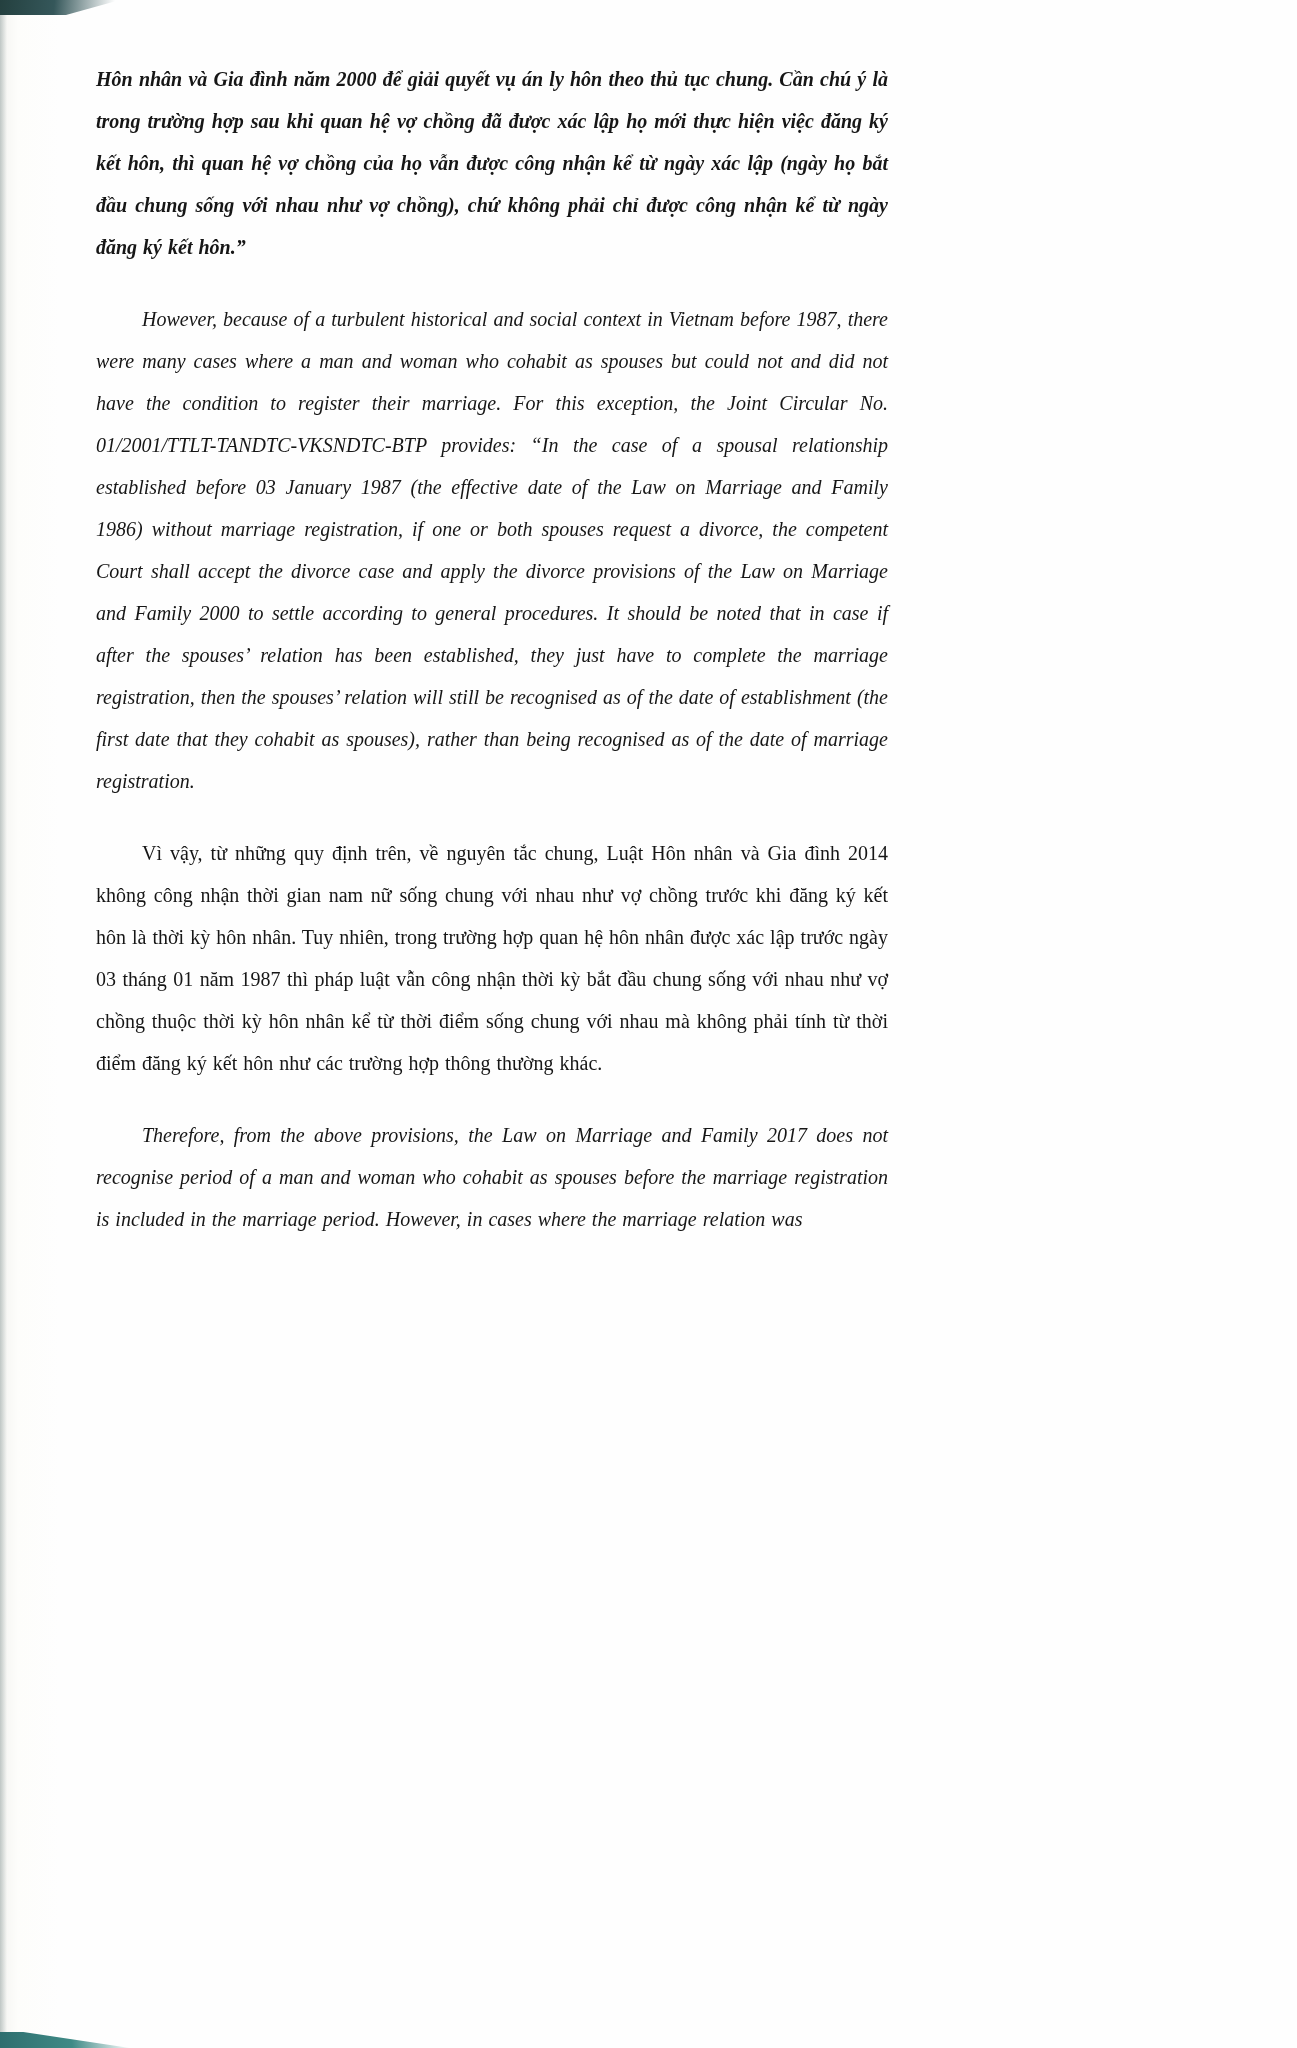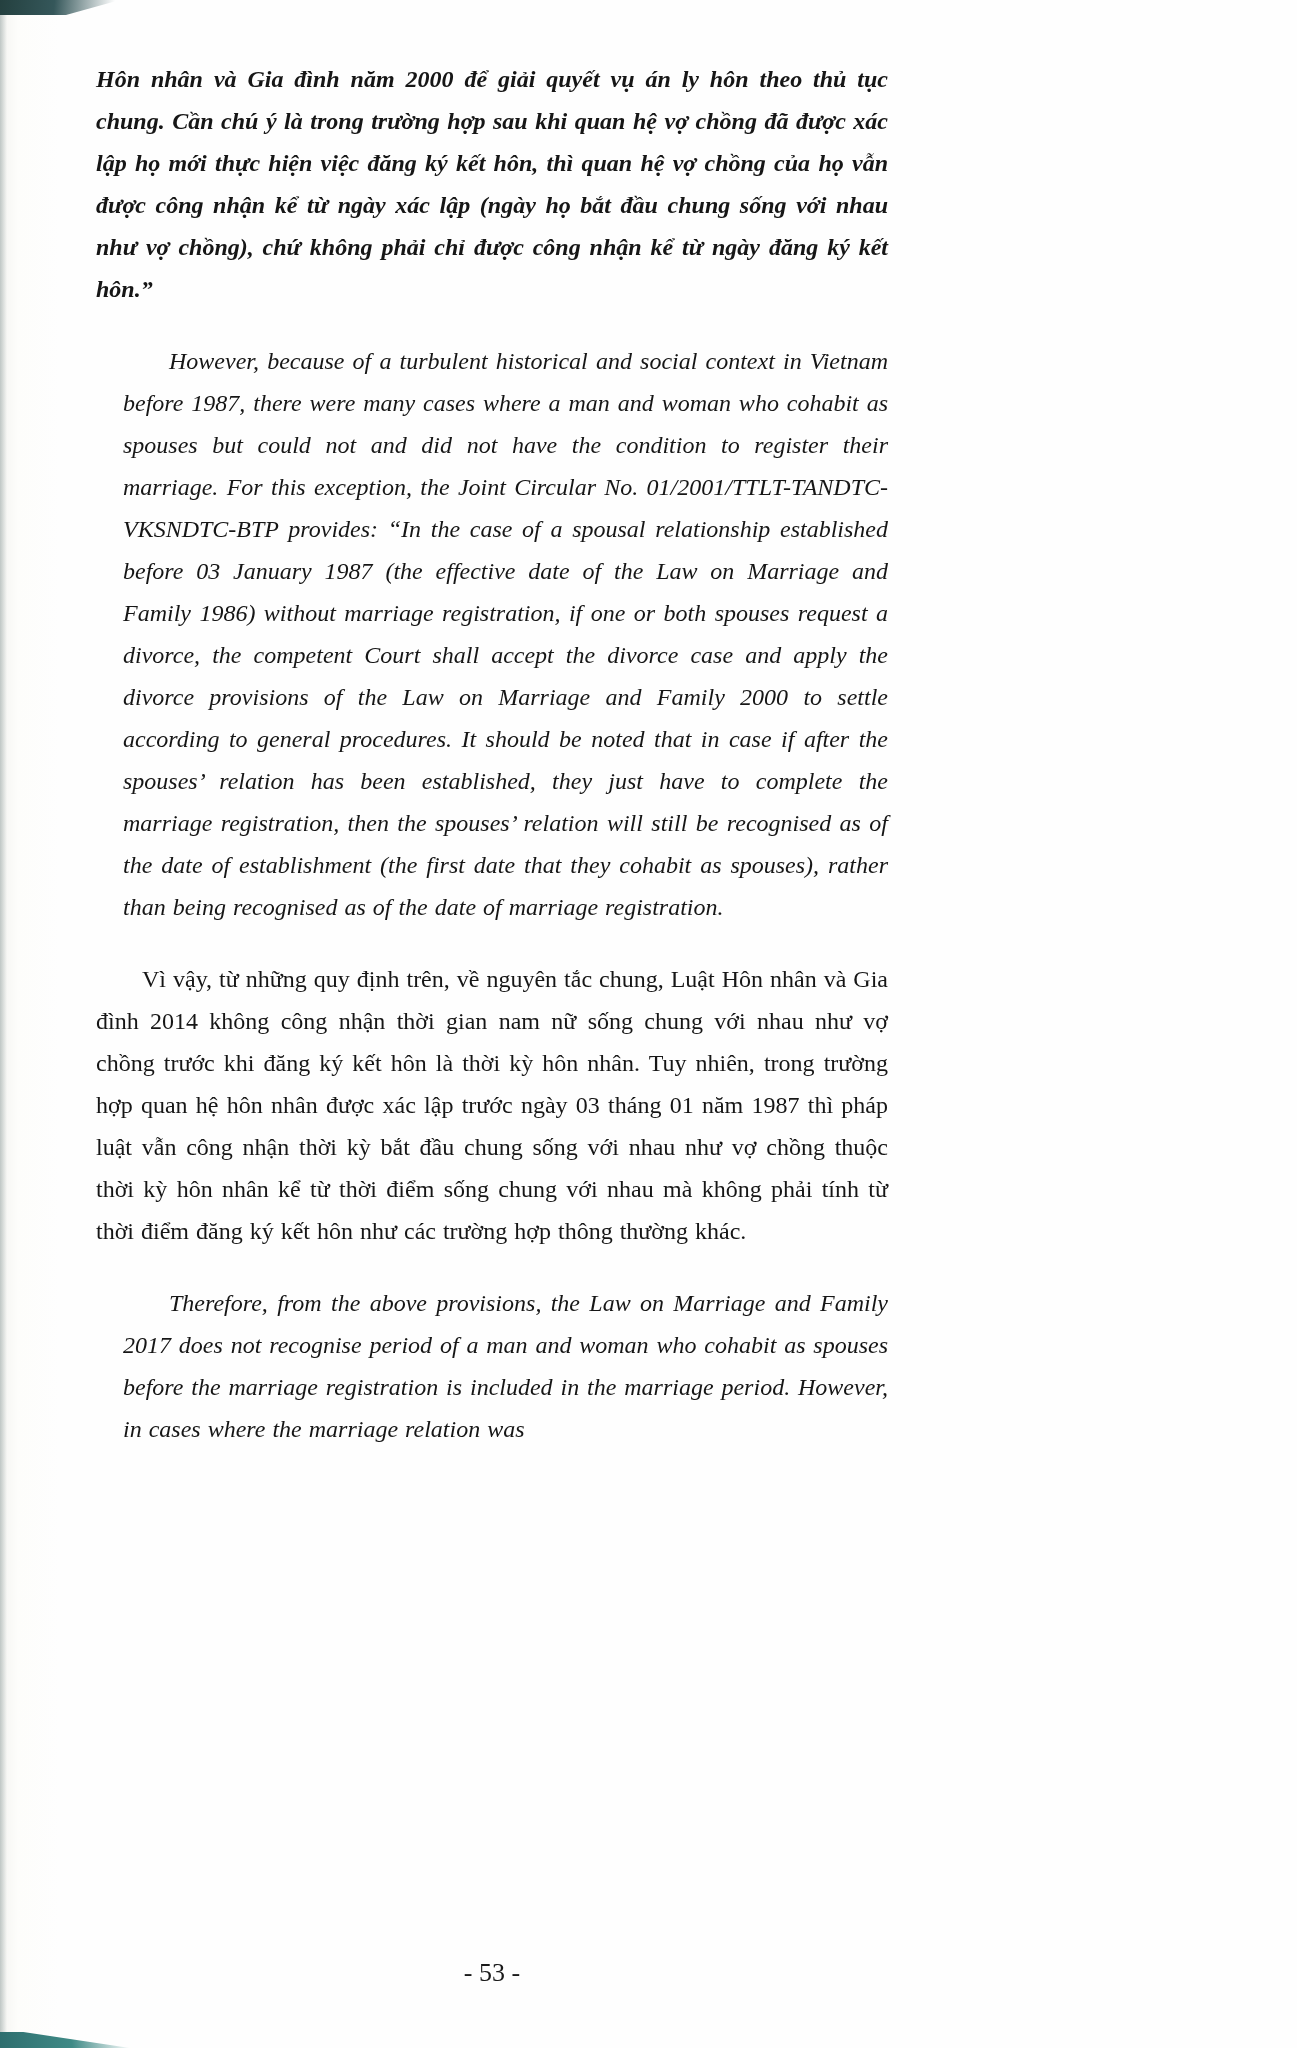--- a/index.html
+++ b/index.html
@@ -52,29 +52,29 @@
     font-family: "Liberation Sans", sans-serif;
     font-weight: 700;
     font-size: 21px;
     letter-spacing: 0.4px;
     margin-bottom: 50px;
     white-space: nowrap;
   }
   .running-head .chap { color: #1b1b1b; }
   .running-head .title { color: #bf5c12; margin-left: 9px; }
   .para {
-    font-size: 24px;
+    font-size: 20px;
     line-height: 42px;
     text-align: justify;
     color: #161616;
     margin: 0 0 30px 0;
     word-spacing: 1px;
   }
   .p-bold-italic { font-style: italic; font-weight: 700; }
-  .p-italic      { font-style: italic; font-weight: 400; margin-left: 27px; }
+  .p-italic      { font-style: italic; font-weight: 400; }
   .p-upright     { font-style: normal; font-weight: 400; font-family: Liberation Serif, serif; }
   .indent    { text-indent: 46px; }
   .no-indent { text-indent: 0; }
   .page-number {
     position: absolute;
     left: 96px;
     width: 792px;
     top: 1958px;
     text-align: center;
     font-size: 26px;
@@ -97,15 +97,14 @@
     <p class="para p-bold-italic no-indent">Hôn nhân và Gia đình năm 2000 để giải quyết vụ án ly hôn theo thủ tục chung. Cần chú ý là trong trường hợp sau khi quan hệ vợ chồng đã được xác lập họ mới thực hiện việc đăng ký kết hôn, thì quan hệ vợ chồng của họ vẫn được công nhận kể từ ngày xác lập (ngày họ bắt đầu chung sống với nhau như vợ chồng), chứ không phải chỉ được công nhận kể từ ngày đăng ký kết hôn.”</p>
 
     <p class="para p-italic indent">However, because of a turbulent historical and social context in Vietnam before 1987, there were many cases where a man and woman who cohabit as spouses but could not and did not have the condition to register their marriage. For this exception, the Joint Circular No. 01/2001/TTLT-TANDTC-VKSNDTC-BTP provides: “In the case of a spousal relationship established before 03 January 1987 (the effective date of the Law on Marriage and Family 1986) without marriage registration, if one or both spouses request a divorce, the competent Court shall accept the divorce case and apply the divorce provisions of the Law on Marriage and Family 2000 to settle according to general procedures. It should be noted that in case if after the spouses’ relation has been established, they just have to complete the marriage registration, then the spouses’ relation will still be recognised as of the date of establishment (the first date that they cohabit as spouses), rather than being recognised as of the date of marriage registration.</p>
 
     <p class="para p-upright indent">Vì vậy, từ những quy định trên, về nguyên tắc chung, Luật Hôn nhân và Gia đình 2014 không công nhận thời gian nam nữ sống chung với nhau như vợ chồng trước khi đăng ký kết hôn là thời kỳ hôn nhân. Tuy nhiên, trong trường hợp quan hệ hôn nhân được xác lập trước ngày 03 tháng 01 năm 1987 thì pháp luật vẫn công nhận thời kỳ bắt đầu chung sống với nhau như vợ chồng thuộc thời kỳ hôn nhân kể từ thời điểm sống chung với nhau mà không phải tính từ thời điểm đăng ký kết hôn như các trường hợp thông thường khác.</p>
 
     <p class="para p-italic indent">Therefore, from the above provisions, the Law on Marriage and Family 2017 does not recognise period of a man and woman who cohabit as spouses before the marriage registration is included in the marriage period. However, in cases where the marriage relation was</p>
 
   </div>
 
-  <div class="page-number">- 53 -</div>
 
 </div>
 
 </body></html>

